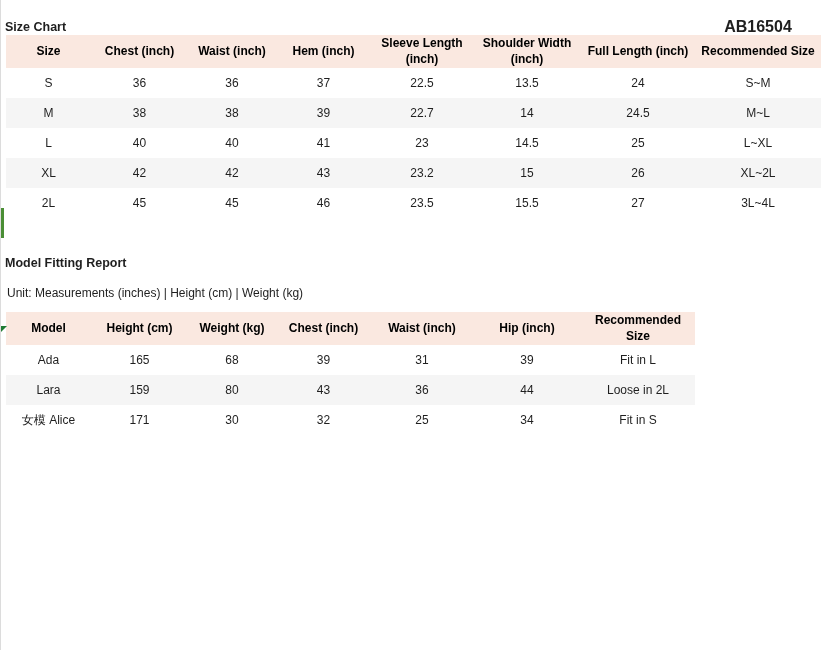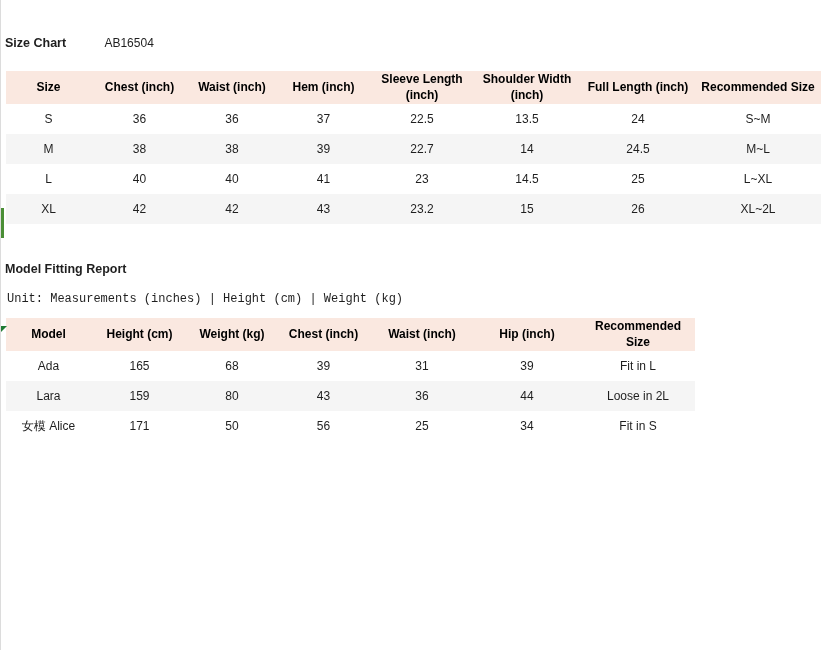--- a/index.html
+++ b/index.html
@@ -2,41 +2,41 @@
 <html><head>
 <meta charset="utf-8">
 <style>
   * { margin:0; padding:0; box-sizing:border-box; }
   html,body { background:#ffffff; }
   .page {
     position:relative; width:825px; height:650px; background:#fff;
     border-left:1px solid #dcdcdc; overflow:hidden;
     font-family:"Liberation Sans", sans-serif; color:#1f1f1f;
   }
-  .titlebar { display:flex; align-items:flex-start;
-    margin:36px 0 0 4px; width:816px; }
+  .titlebar { display:flex; justify-content:space-between; align-items:flex-start;
+    margin:20px 0 0 4px; width:816px; }
   .sec-title { font-size:12.5px; font-weight:bold; line-height:14px; }
-  .code { font-size:12px; font-weight:normal; width:126px; text-align:center; line-height:14px; }
+  .code { font-size:16px; font-weight:bold; width:126px; text-align:center; line-height:14px; }
   table { border-collapse:collapse; table-layout:fixed; margin-left:5px; }
-  .t1 { width:815px; margin-top:21px; }
+  .t1 { width:815px; margin-top:1px; }
   .t2 { width:689px; margin-top:5px; }
   th { background:#fae8e0; font-size:12px; font-weight:bold; height:33px;
        text-align:center; vertical-align:middle; padding:0 4px; line-height:1.3; color:#000; }
   td { font-size:12px; height:30px; text-align:center; vertical-align:middle; padding:0 2px; }
   tbody tr:nth-child(even) { background:#f5f5f5; }
   .t1 col:nth-child(1){width:85px}  .t1 col:nth-child(2){width:97px}
   .t1 col:nth-child(3){width:88px}  .t1 col:nth-child(4){width:95px}
   .t1 col:nth-child(5){width:102px} .t1 col:nth-child(6){width:108px}
   .t1 col:nth-child(7){width:114px} .t1 col:nth-child(8){width:126px}
   .t2 col:nth-child(1){width:85px}  .t2 col:nth-child(2){width:97px}
   .t2 col:nth-child(3){width:88px}  .t2 col:nth-child(4){width:95px}
   .t2 col:nth-child(5){width:102px} .t2 col:nth-child(6){width:108px}
   .t2 col:nth-child(7){width:114px}
   .title2 { margin:38px 0 0 4px; }
-  .unit-note { font-size:12px; line-height:14px; margin:16px 0 12px 6px;font-family:Liberation Mono, monospace; }
+  .unit-note { font-size:12px; line-height:14px; margin:16px 0 12px 6px; }
   .green-bar { position:absolute; left:0; top:208px; width:3px; height:30px; background:#4a8e35; }
   .green-corner { position:absolute; left:0; top:326px; width:0; height:0;
     border-top:6px solid #1e7b34; border-right:6px solid transparent; }
 </style>
 </head>
 <body>
 
 <div class="page">
 
   <div class="green-bar"></div>
@@ -104,20 +104,30 @@
         <tr>
           <td>XL</td>
           <td>42</td>
           <td>42</td>
           <td>43</td>
           <td>23.2</td>
           <td>15</td>
           <td>26</td>
           <td>XL~2L</td>
         </tr>
+        <tr>
+          <td>2L</td>
+          <td>45</td>
+          <td>45</td>
+          <td>46</td>
+          <td>23.5</td>
+          <td>15.5</td>
+          <td>27</td>
+          <td>3L~4L</td>
+        </tr>
       </tbody>
   </table>
 
   <div class="sec-title title2">Model Fitting Report</div>
 
   <div class="unit-note">Unit: Measurements (inches) | Height (cm) | Weight (kg)</div>
 
   <table class="t2">
     <colgroup>
         <col>
@@ -154,22 +164,22 @@
           <td>159</td>
           <td>80</td>
           <td>43</td>
           <td>36</td>
           <td>44</td>
           <td>Loose in 2L</td>
         </tr>
         <tr>
           <td>女模 Alice</td>
           <td>171</td>
-          <td>50</td>
-          <td>56</td>
+          <td>30</td>
+          <td>32</td>
           <td>25</td>
           <td>34</td>
           <td>Fit in S</td>
         </tr>
       </tbody>
   </table>
 
 </div>
 
 </body></html>

